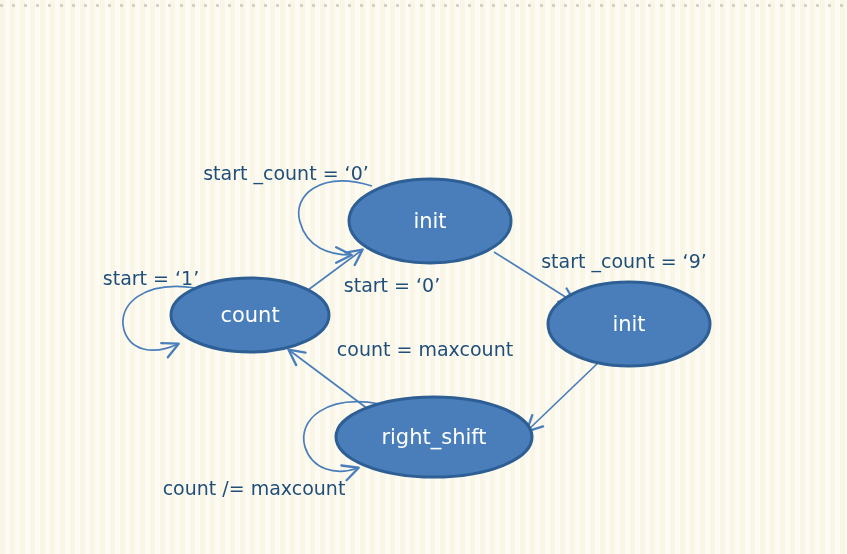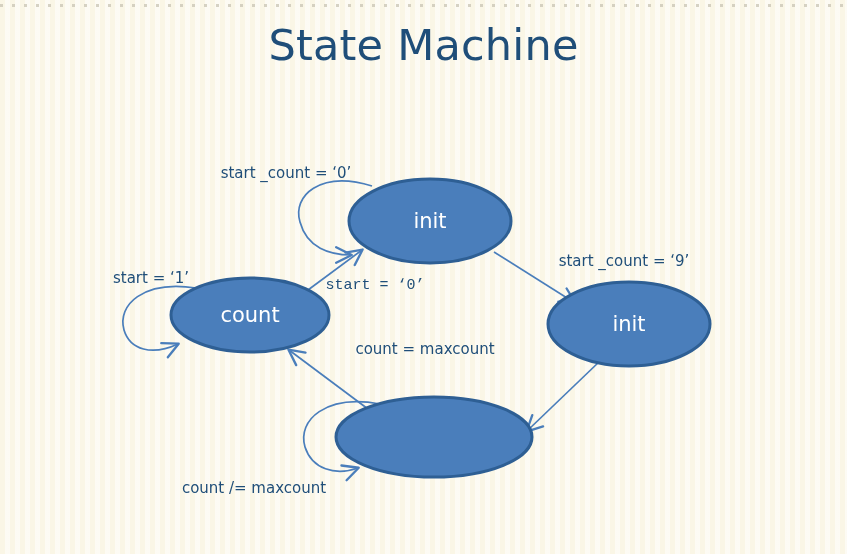--- a/index.html
+++ b/index.html
@@ -71,34 +71,33 @@
     font-weight: 400;
     text-align: right;
     white-space: nowrap;
     transform: translate(-50%, -50%);
     pointer-events: none;
   }
   .edge-label {
     position: absolute;
     color: #1F4E79;
     font-family: "DejaVu Sans", sans-serif;
-    font-size: 15px;
+    font-size: 19px;
     font-weight: 400;
     white-space: nowrap;
     transform: translate(-50%, -50%);
   }
 </style>
 </head>
 <body>
 
 <div id="slide">
 
   <div id="top-rule"></div>
 
-  <div id="title">State Machine</div>
 
   <svg id="diagram" viewBox="0 0 847 554">
     <defs>
 
       <marker id="openArrow" viewBox="0 0 12 12" refX="10.5" refY="6" markerWidth="11" markerHeight="11" orient="auto-start-reverse">
         <path d="M 1 1 L 11 6 L 1 11" fill="none" stroke="#4a7ebb" stroke-width="1.5" stroke-linecap="round" stroke-linejoin="round"></path>
       </marker>
     </defs>
 
     <g id="edges" fill="none" stroke="#4a7ebb" stroke-width="1.7">
@@ -123,28 +122,29 @@
       <ellipse cx="629" cy="324" rx="81" ry="42" fill="#4a7ebb" stroke="#2e5f94" stroke-width="3"></ellipse>
       <ellipse cx="434" cy="437" rx="98" ry="40" fill="#4a7ebb" stroke="#2e5f94" stroke-width="3"></ellipse>
       <ellipse cx="250" cy="315" rx="79" ry="37" fill="#4a7ebb" stroke="#2e5f94" stroke-width="3"></ellipse>
     </g>
   </svg>
 
   <div class="state-label" style="left:430px; top:221px;">init</div>
 
   <div class="state-label" style="left:629px; top:324px;">init</div>
 
+  <div class="state-label" style="left:434px; top:437px;">right_shift</div>
 
   <div class="state-label" style="left:250px; top:315px;">count</div>
 
   <div class="edge-label" style="left:286px; top:173px;">start _count = ‘0’</div>
 
   <div class="edge-label" style="left:624px; top:261px;">start _count = ‘9’</div>
 
-  <div class="edge-label" style="left:375px; top:285px;font-family:Liberation Mono, monospace;">start = ‘0’</div>
+  <div class="edge-label" style="left:392px; top:285px;">start = ‘0’</div>
 
   <div class="edge-label" style="left:143px; top:278px;padding-left:16px;">start = ‘1’</div>
 
   <div class="edge-label" style="left:254px; top:488px;">count /= maxcount</div>
 
   <div class="edge-label" style="left:425px; top:349px;">count = maxcount</div>
 
 </div>
 
 </body></html>

